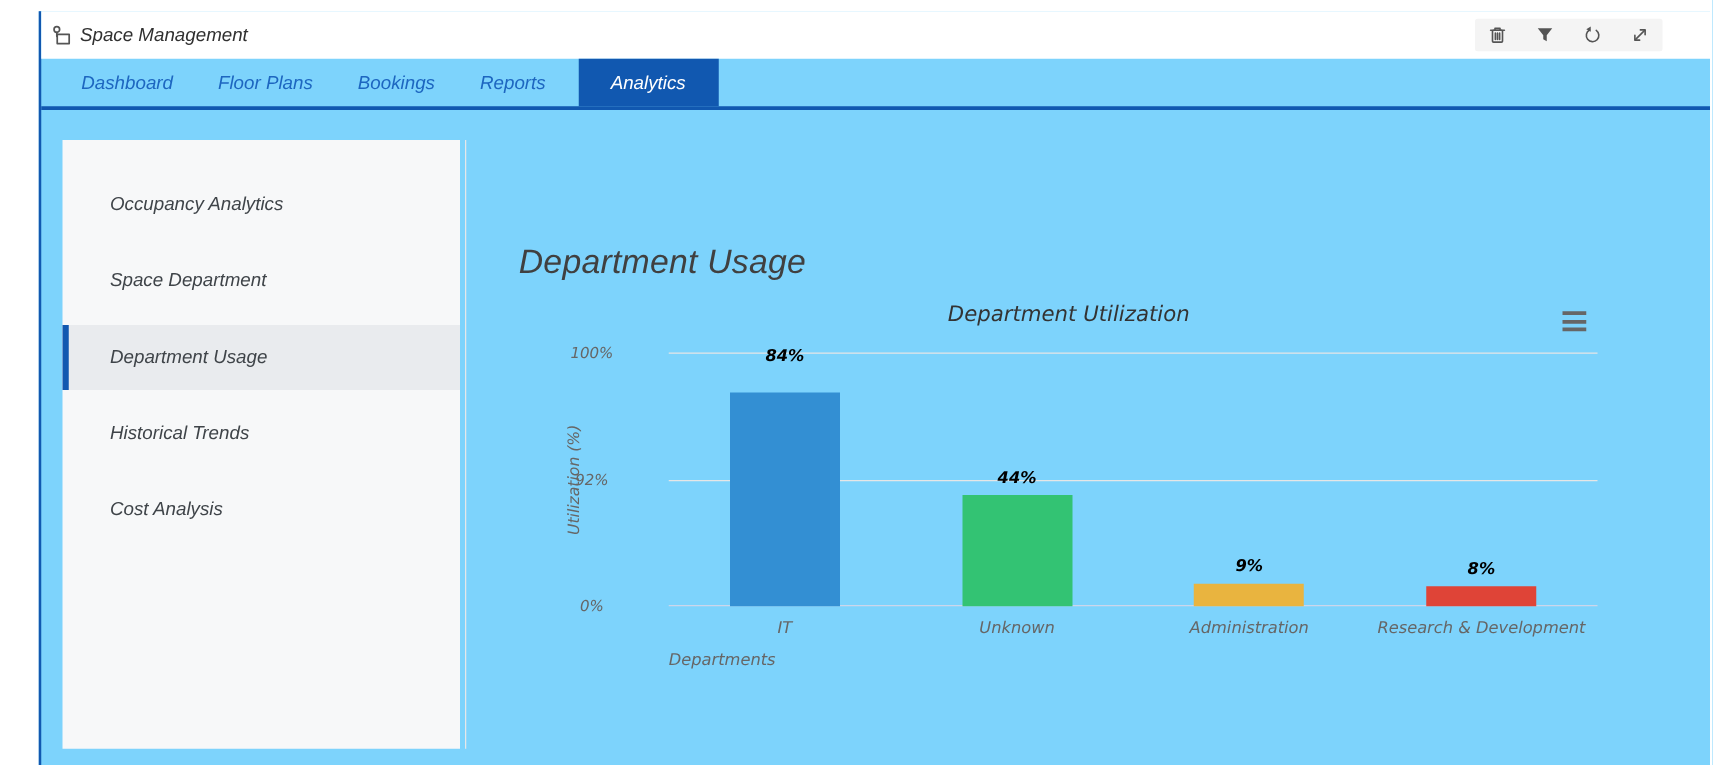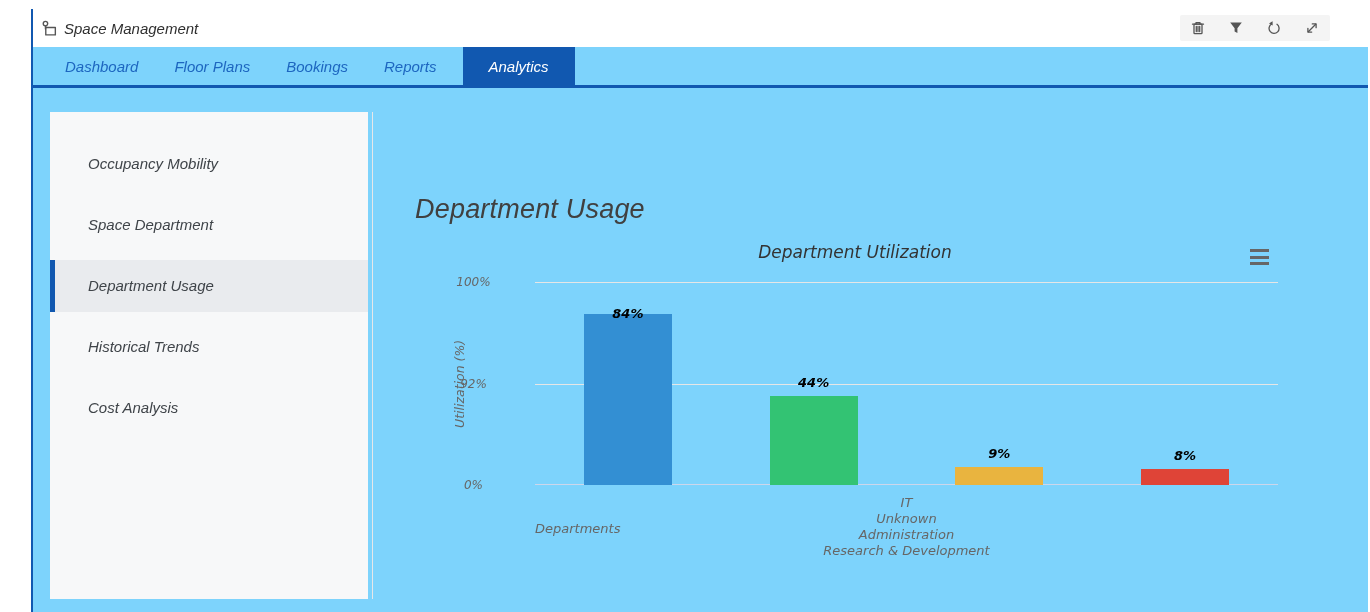--- a/index.html
+++ b/index.html
@@ -45,21 +45,21 @@
     display:flex; align-items:center; justify-content:center;
     font-size:12.5px; color:#666;
   }
   .ytick { position:absolute; left:0; width:107px; text-align:center; font-size:12px; color:#666; line-height:16px; }
   .plot { position:absolute; left:115px; top:48px; width:743px; height:203px; display:flex; align-items:flex-end; }
   .gridline { position:absolute; left:0; width:100%; height:1px; background:#e6e6e6; }
   .gridline.baseline { background:#ccd6eb; }
   .slot { position:relative; flex:1; height:100%; display:flex; align-items:flex-end; justify-content:center; }
   .bar { width:88px; cursor:pointer; }
   .bar-label { position:absolute; left:0; width:100%; text-align:center; font-size:13px; font-weight:bold; color:#000; }
-  .cats { position:absolute; left:115px; top:261px; width:743px; display:flex;flex-direction:column; }
+  .cats { position:absolute; left:115px; top:261px; width:743px; display:flex; }
   .cat { flex:1; text-align:center; font-size:13px; color:#666; line-height:16px; }
   .x-title { position:absolute; left:115px; top:287px; width:743px; text-align:left; font-size:13px; color:#666; }
   svg .st { stroke:#555; stroke-width:1.3; fill:none; stroke-linecap:round; stroke-linejoin:round; }
 </style>
 </head>
 <body>
 
 <div class="window">
 
   <div class="titlebar">
@@ -103,21 +103,21 @@
       <div class="tab">Dashboard</div>
       <div class="tab">Floor Plans</div>
       <div class="tab">Bookings</div>
       <div class="tab">Reports</div>
       <div class="tab active">Analytics</div>
     </div>
 
   <div class="content">
     <div class="sidebar" id="sidebar">
         <div class="side-item">
-          <div class="box">Occupancy Mobility</div>
+          <div class="box">Occupancy Analytics</div>
         </div>
         <div class="side-item">
           <div class="box">Space Department</div>
         </div>
         <div class="side-item selected">
           <div class="box">Department Usage</div>
         </div>
         <div class="side-item">
           <div class="box">Historical Trends</div>
         </div>
@@ -140,21 +140,21 @@
       <div id="yticks">
           <div class="ytick" style="top: 243px;">0%</div>
           <div class="ytick" style="top: 141.5px;">92%</div>
           <div class="ytick" style="top: 40px;">100%</div>
         </div>
       <div class="plot" id="plot">
           <div class="gridline baseline" style="top: 202px;"></div>
           <div class="gridline" style="top: 101.5px;"></div>
           <div class="gridline" style="top: 0px;"></div>
           <div class="slot">
-            <div class="bar-label" style="bottom: 164px;">84%</div>
+            <div class="bar-label" style="bottom: 192px;">84%</div>
             <div class="bar" style="height: 170.52px; background: rgb(51, 143, 211);"></div>
           </div>
           <div class="slot">
             <div class="bar-label" style="bottom: 95.32px;">44%</div>
             <div class="bar" style="height: 89.32px; background: rgb(51, 195, 115);"></div>
           </div>
           <div class="slot">
             <div class="bar-label" style="bottom: 24.27px;">9%</div>
             <div class="bar" style="height: 18.27px; background: rgb(233, 180, 63);"></div>
           </div>

